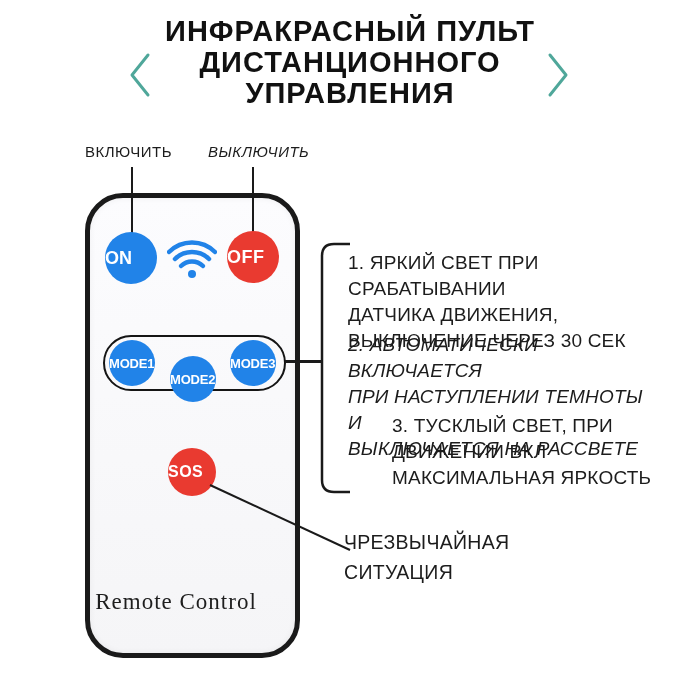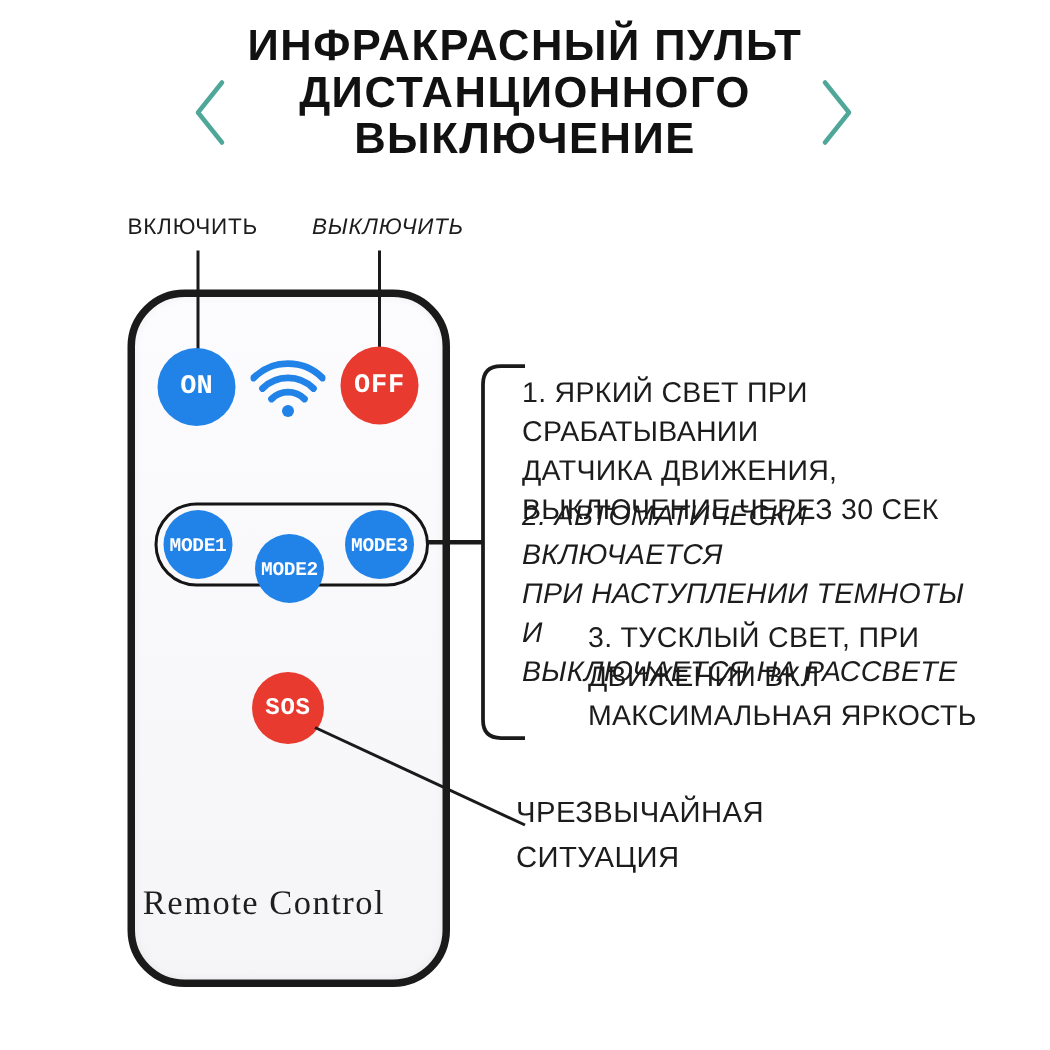--- a/index.html
+++ b/index.html
@@ -30,22 +30,22 @@
   .vline-on{left:131px;top:167px;height:88px;}
   .vline-off{left:252px;top:167px;height:88px;}
   
   .remote{
     position:absolute;left:85px;top:193px;width:215px;height:465px;box-sizing:border-box;
     border:5px solid #1a1a1a;border-radius:38px;
     background:linear-gradient(180deg,#fcfcfe 0%,#f5f5f7 100%);
     box-shadow:inset 0 0 6px rgba(0,0,0,.06);
   }
   .btn{
-    position:absolute;border-radius:50%;display:flex;align-items:center;justify-content:center;
-    color:#fff;font-weight:bold;user-select:none;font-family:Liberation Mono, monospace;
+    position:absolute;border-radius:50%;display:flex;align-items:center;justify-content:flex-start;
+    color:#fff;font-weight:bold;user-select:none;
   }
   .btn-blue{background:var(--button-blue);}
   .btn-red{background:var(--button-red);}
   .btn-on {left:105px;top:232px;width:52px;height:52px;font-size:18px;}
   .btn-off{left:227px;top:231px;width:52px;height:52px;font-size:18px;letter-spacing:.5px;}
   .wifi{position:absolute;left:167px;top:236px;width:50px;height:45px;color:var(--button-blue);}
   .mode-group{
     position:absolute;left:103px;top:335px;width:183px;height:56px;box-sizing:border-box;
     border:2.5px solid #151515;border-radius:28px;background:transparent;
   }
@@ -91,21 +91,21 @@
     <span>
       <svg width="24" height="46" viewBox="0 0 24 46">
         <polyline points="4,3 20,23 4,43" fill="none" stroke="var(--accent-teal)" stroke-width="3" stroke-linecap="round" stroke-linejoin="round"></polyline>
       </svg>
     </span>
   </div>
 
   <div class="title">
     <div>ИНФРАКРАСНЫЙ ПУЛЬТ</div>
     <div>ДИСТАНЦИОННОГО</div>
-    <div>ВЫКЛЮЧЕНИЕ</div>
+    <div>УПРАВЛЕНИЯ</div>
   </div>
 
   <div class="pw-label pw-on">ВКЛЮЧИТЬ</div>
   <div class="pw-label pw-off">ВЫКЛЮЧИТЬ</div>
 
   <div class="remote"></div>
 
   <div class="vline vline-on"></div>
   <div class="vline vline-off"></div>
 

